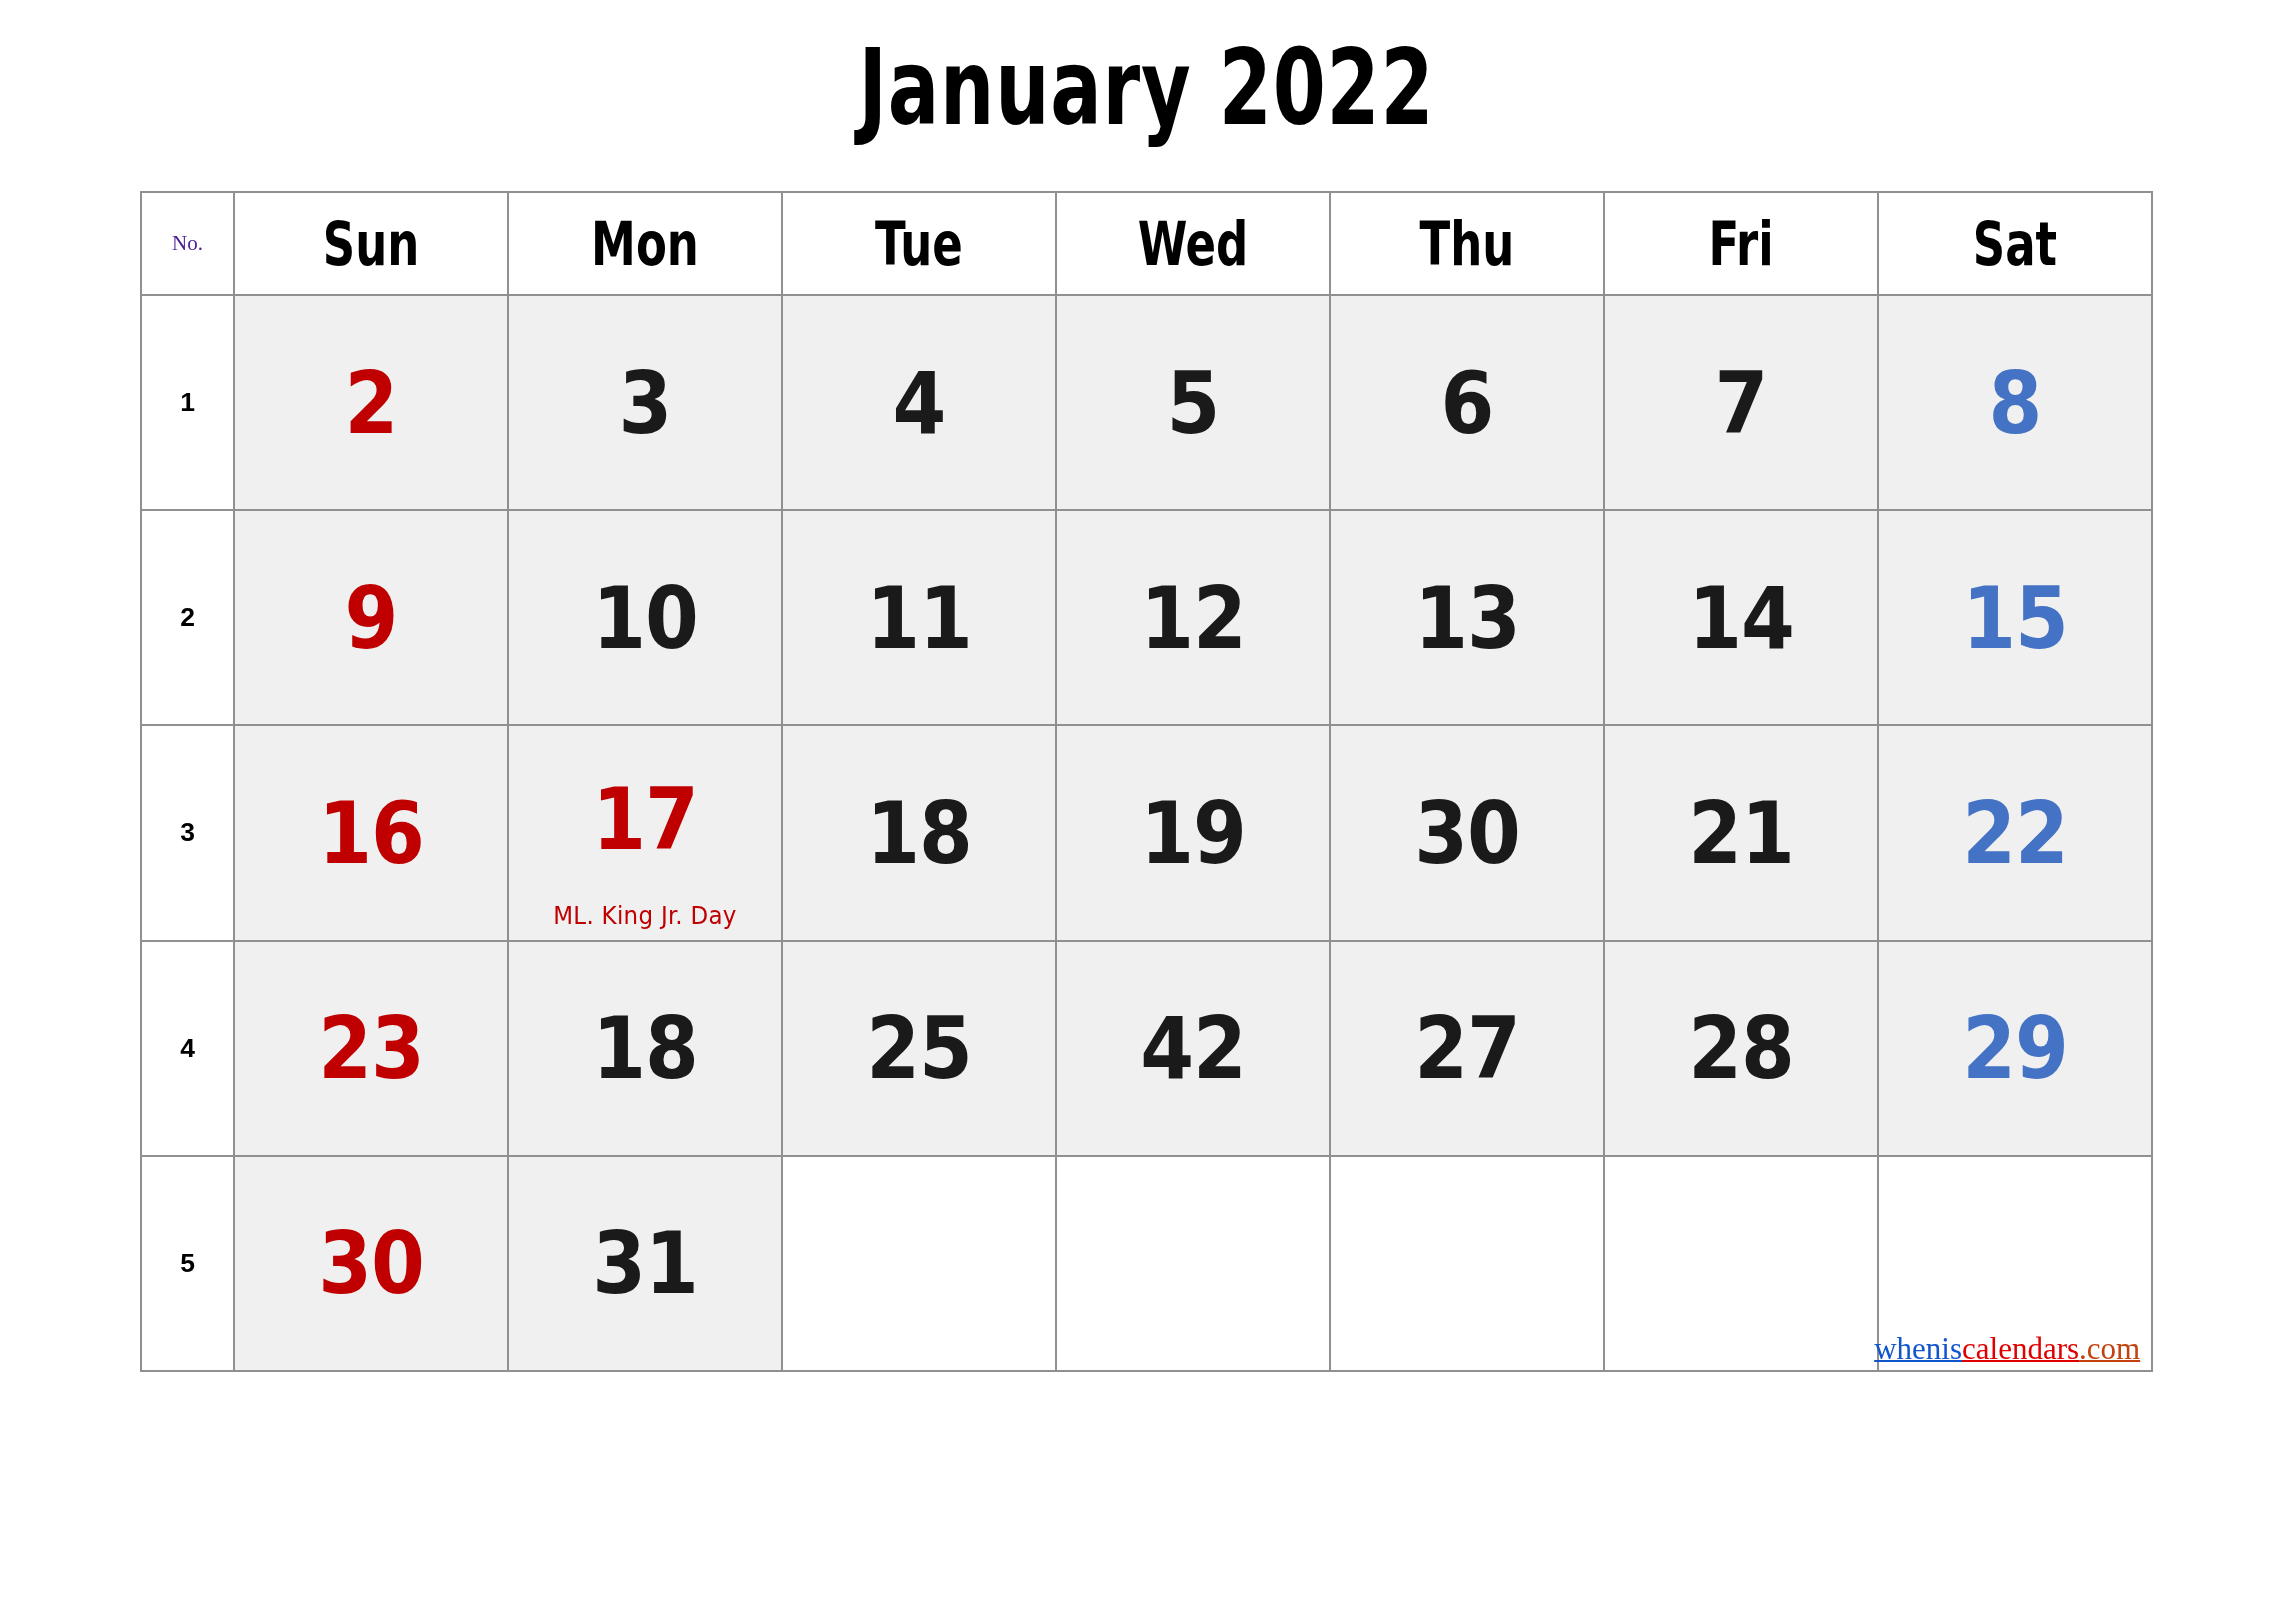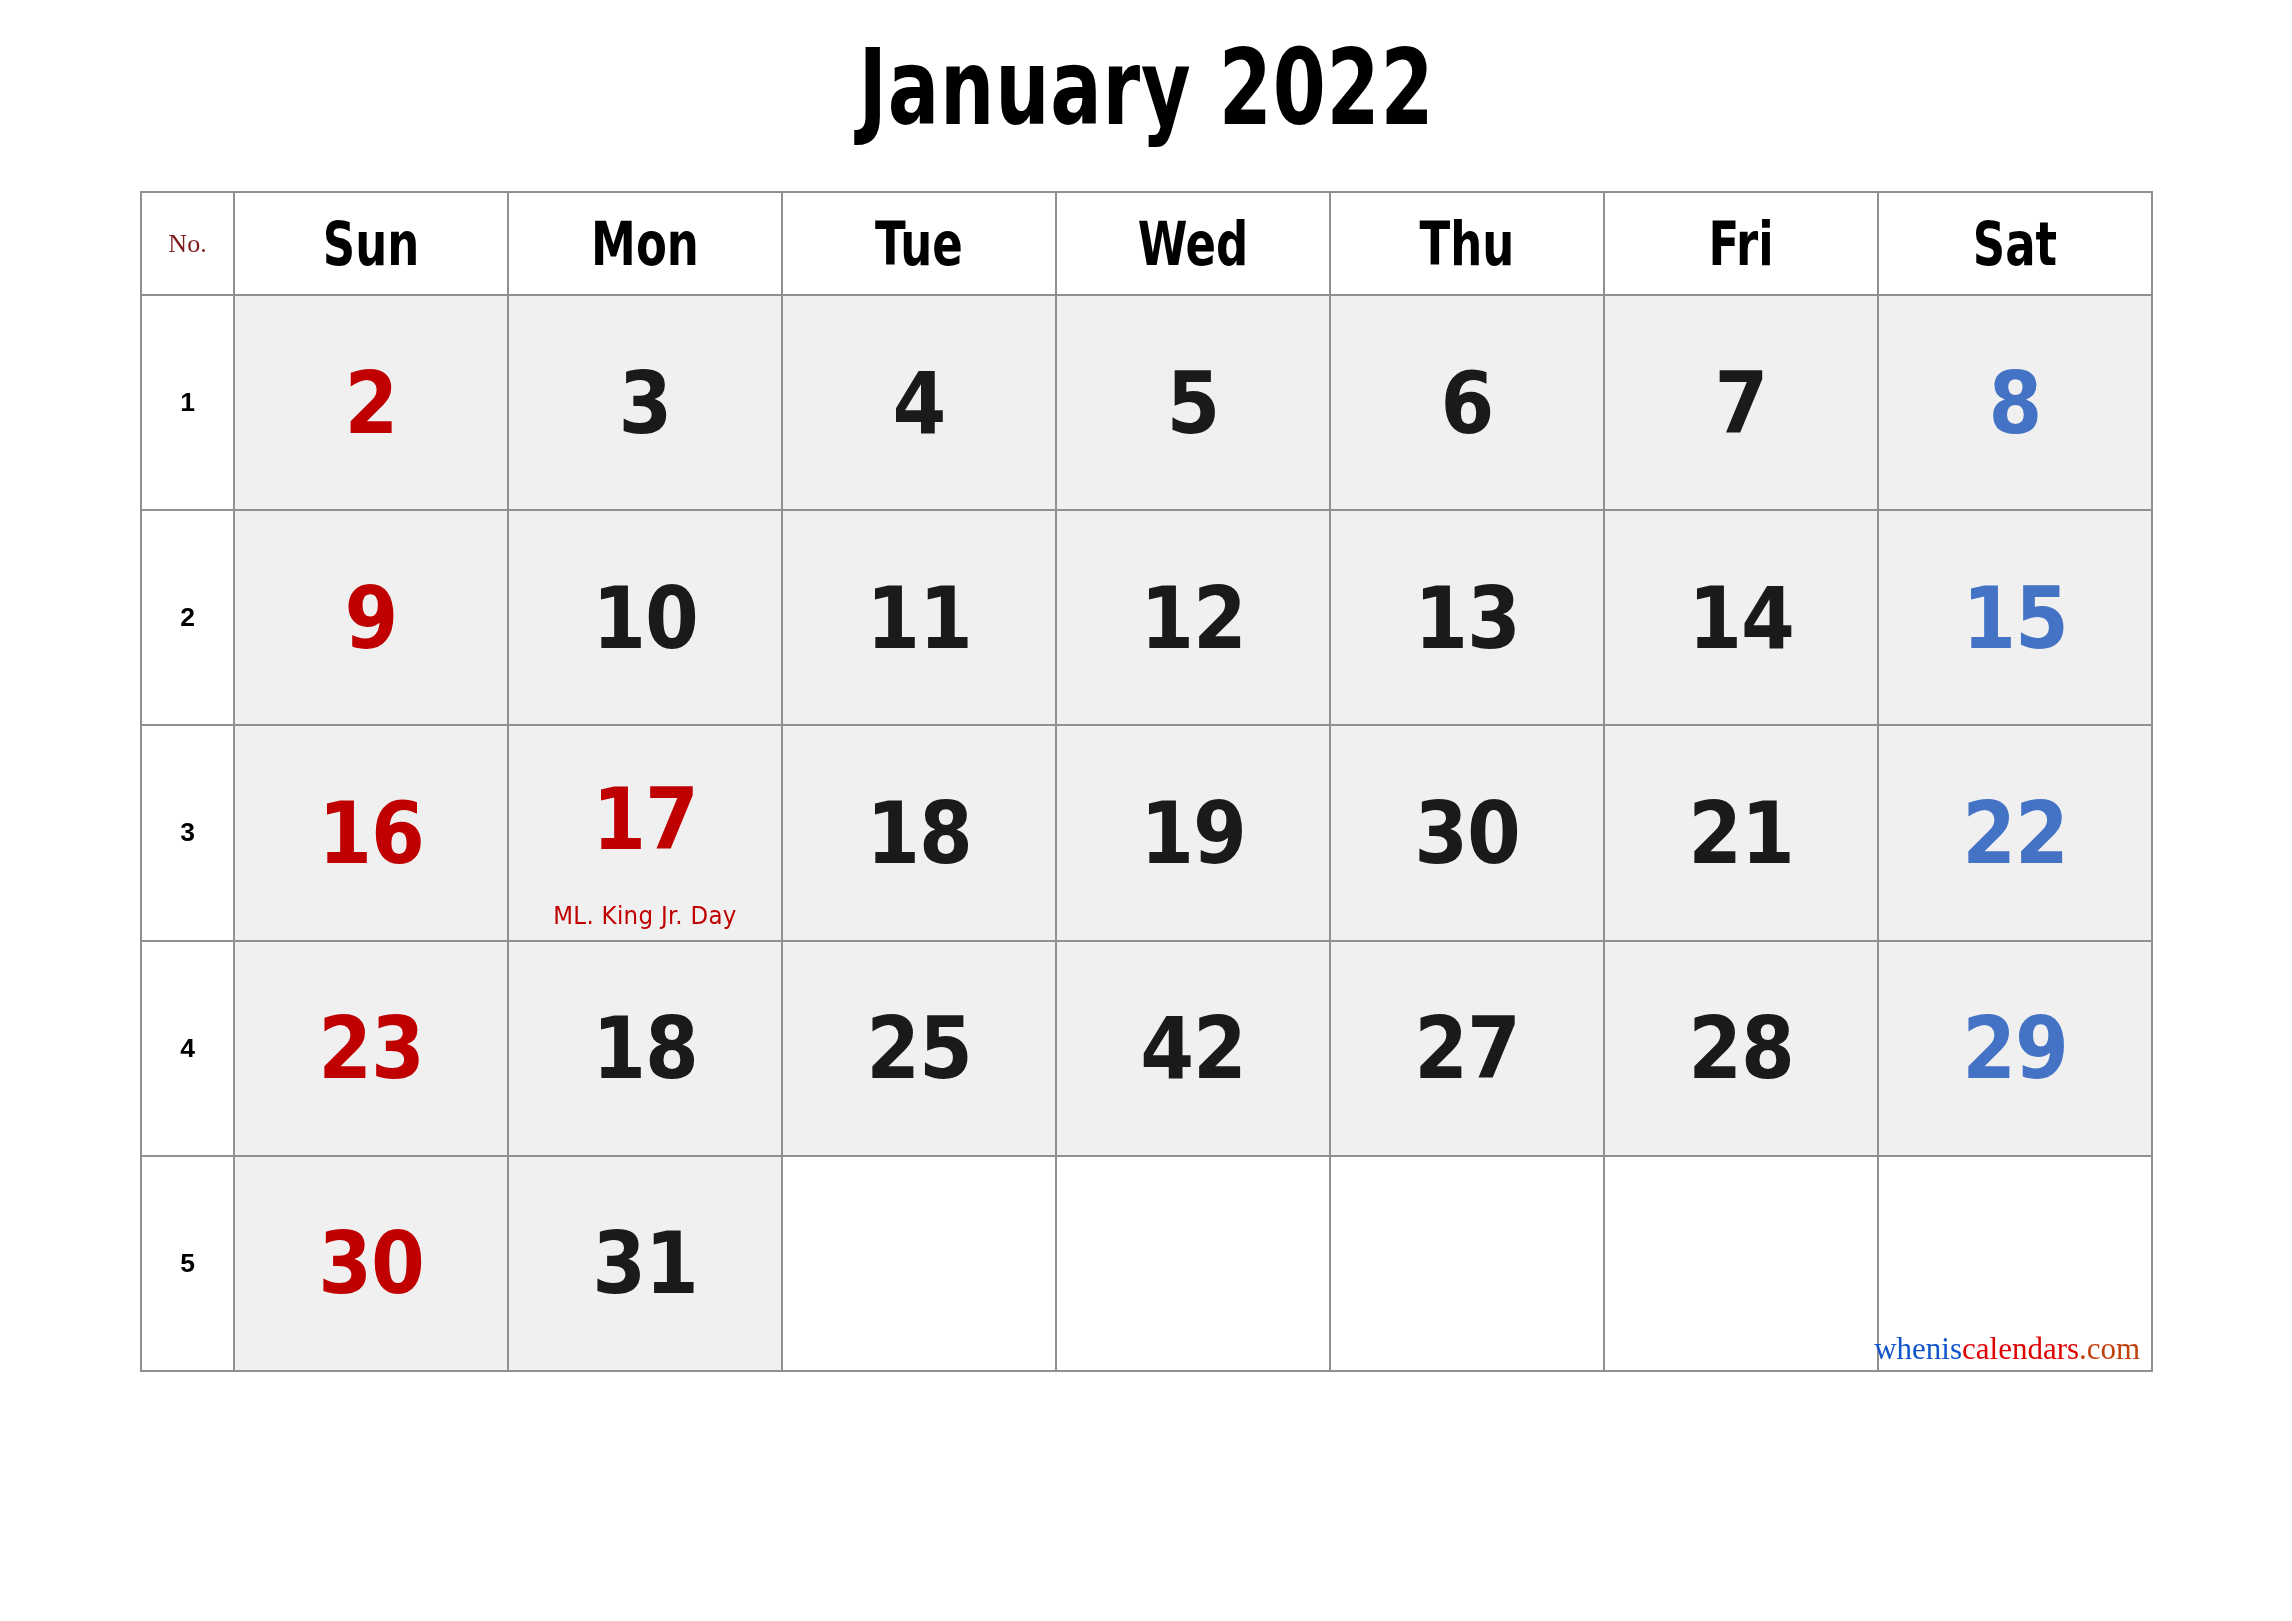--- a/index.html
+++ b/index.html
@@ -69,23 +69,23 @@
 
   
   col.c-no   { width: 93px; }
   col.c-day  { width: 274px; }
 
   
   tr.head { height: 103px; }
 
   th.no-head {
     font-family: "Liberation Serif", "DejaVu Serif", serif;
-    font-size: 26px;
+    font-size: 21px;
     font-weight: normal;
-    color: #7f1d1d;
+    color: #4c1d95;
   }
 
   th.dow {
     font-family: "DejaVu Sans Condensed", "Liberation Sans Narrow", "Liberation Sans", sans-serif;
     font-size: 61px;
     font-weight: bold;
     color: #000000;
     transform: scaleX(0.82);
     letter-spacing: 0px;
   }
@@ -142,20 +142,21 @@
   .watermark {
     position: absolute;
     right: 11.8px;
     bottom: 7.8px;
     font-family: "Liberation Serif", "DejaVu Serif", serif;
     font-size: 31px;
     white-space: nowrap;
     line-height: 1;
   }
   .watermark span {
+    text-decoration: underline;
     text-decoration-thickness: 2px;
   }
   .wm-a { color: #1155cc; }
   .wm-b { color: #e00000; }
   .wm-c { color: #c2410c; }
 </style>
 </head>
 <body>
 
 <div class="page">

